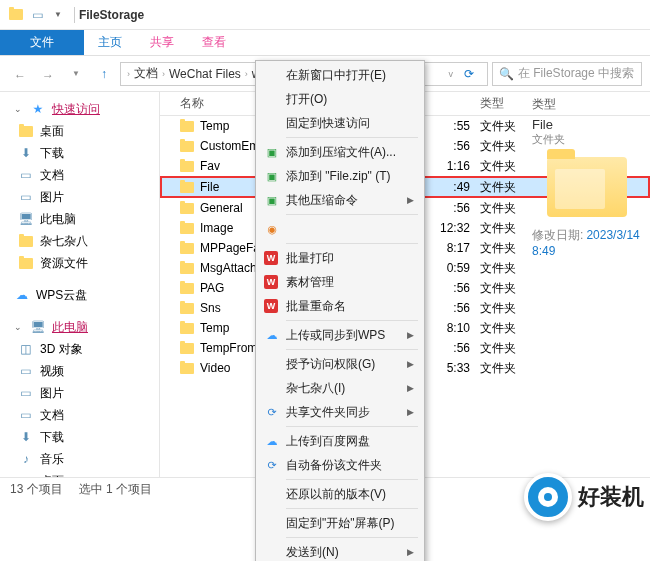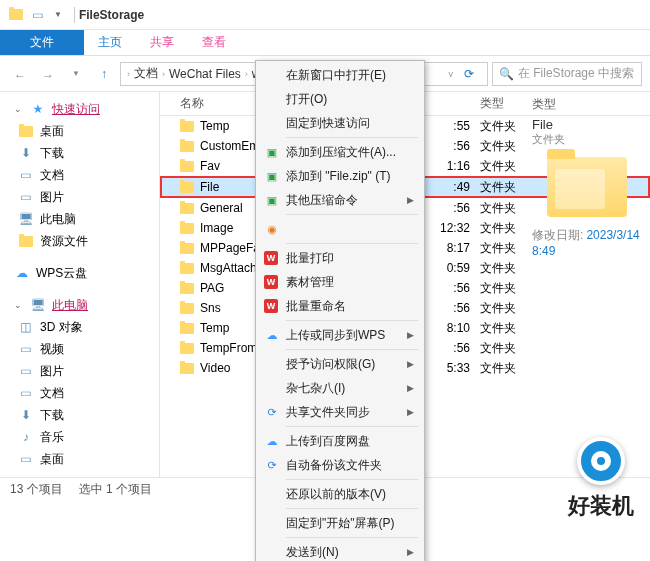--- a/index.html
+++ b/index.html
@@ -69,21 +69,21 @@
     .menu-item { display: flex; align-items: center; height: 24px; padding: 0 8px 0 28px; position: relative; color: #222; cursor: default; }
     .menu-sep { height: 1px; background: #ddd; margin: 2px 4px 2px 28px; }
     .menu-icon { position: absolute; left: 6px; width: 16px; height: 16px; display: flex; align-items: center; justify-content: center; font-size: 11px; }
     .menu-arrow { position: absolute; right: 8px; color: #666; font-size: 9px; }
     .ic-green { color: #2a9d3f; }
     .ic-orange { color: #e67e22; }
     .ic-red { background: #d33; color: #fff; width: 14px; height: 14px; border-radius: 2px; font-size: 9px; font-weight: bold; }
     .ic-blue { color: #2a7fd4; }
     .ic-cloud { color: #3b9dff; }
     
-    .watermark { position: absolute; right: 16px; bottom: 40px; display: flex; align-items: center; gap: 6px; z-index: 200; flex-direction: column; }
+    .watermark { position: absolute; right: 6px; bottom: 40px; display: flex; align-items: center; gap: 6px; z-index: 200; }
     .wm-circle { width: 48px; height: 48px; border-radius: 50%; background: #1a8fd8; border: 4px solid #fff; box-shadow: 0 2px 6px rgba(0,0,0,0.3); display: flex; align-items: center; justify-content: center; }
     .wm-inner { width: 20px; height: 20px; border-radius: 50%; background: #fff; display: flex; align-items: center; justify-content: center; }
     .wm-dot { width: 8px; height: 8px; border-radius: 50%; background: #1a8fd8; }
     .wm-text { font-size: 22px; font-weight: bold; color: #222; }
   </style>
 </head>
 <body>
 
 <div class="titlebar">
   <div class="qat-icons">
@@ -152,20 +152,26 @@
         <span>图片</span>
       </div>
     <div class="side-item indent">
         <span class="side-icon pc-icon">🖥</span>
         <span>此电脑</span>
       </div>
     <div class="side-item indent">
         <span class="side-icon">
           <span class="folder-sm"></span>
         </span>
+        <span>杂七杂八</span>
+      </div>
+    <div class="side-item indent">
+        <span class="side-icon">
+          <span class="folder-sm"></span>
+        </span>
         <span>资源文件</span>
       </div>
     <div style="height:10px"></div>
     <div class="side-item">
         <span class="side-icon cloud-icon">☁</span>
         <span>WPS云盘</span>
       </div>
     <div style="height:10px"></div>
     <div class="side-item">
       <span class="tree-toggle">⌄</span>

